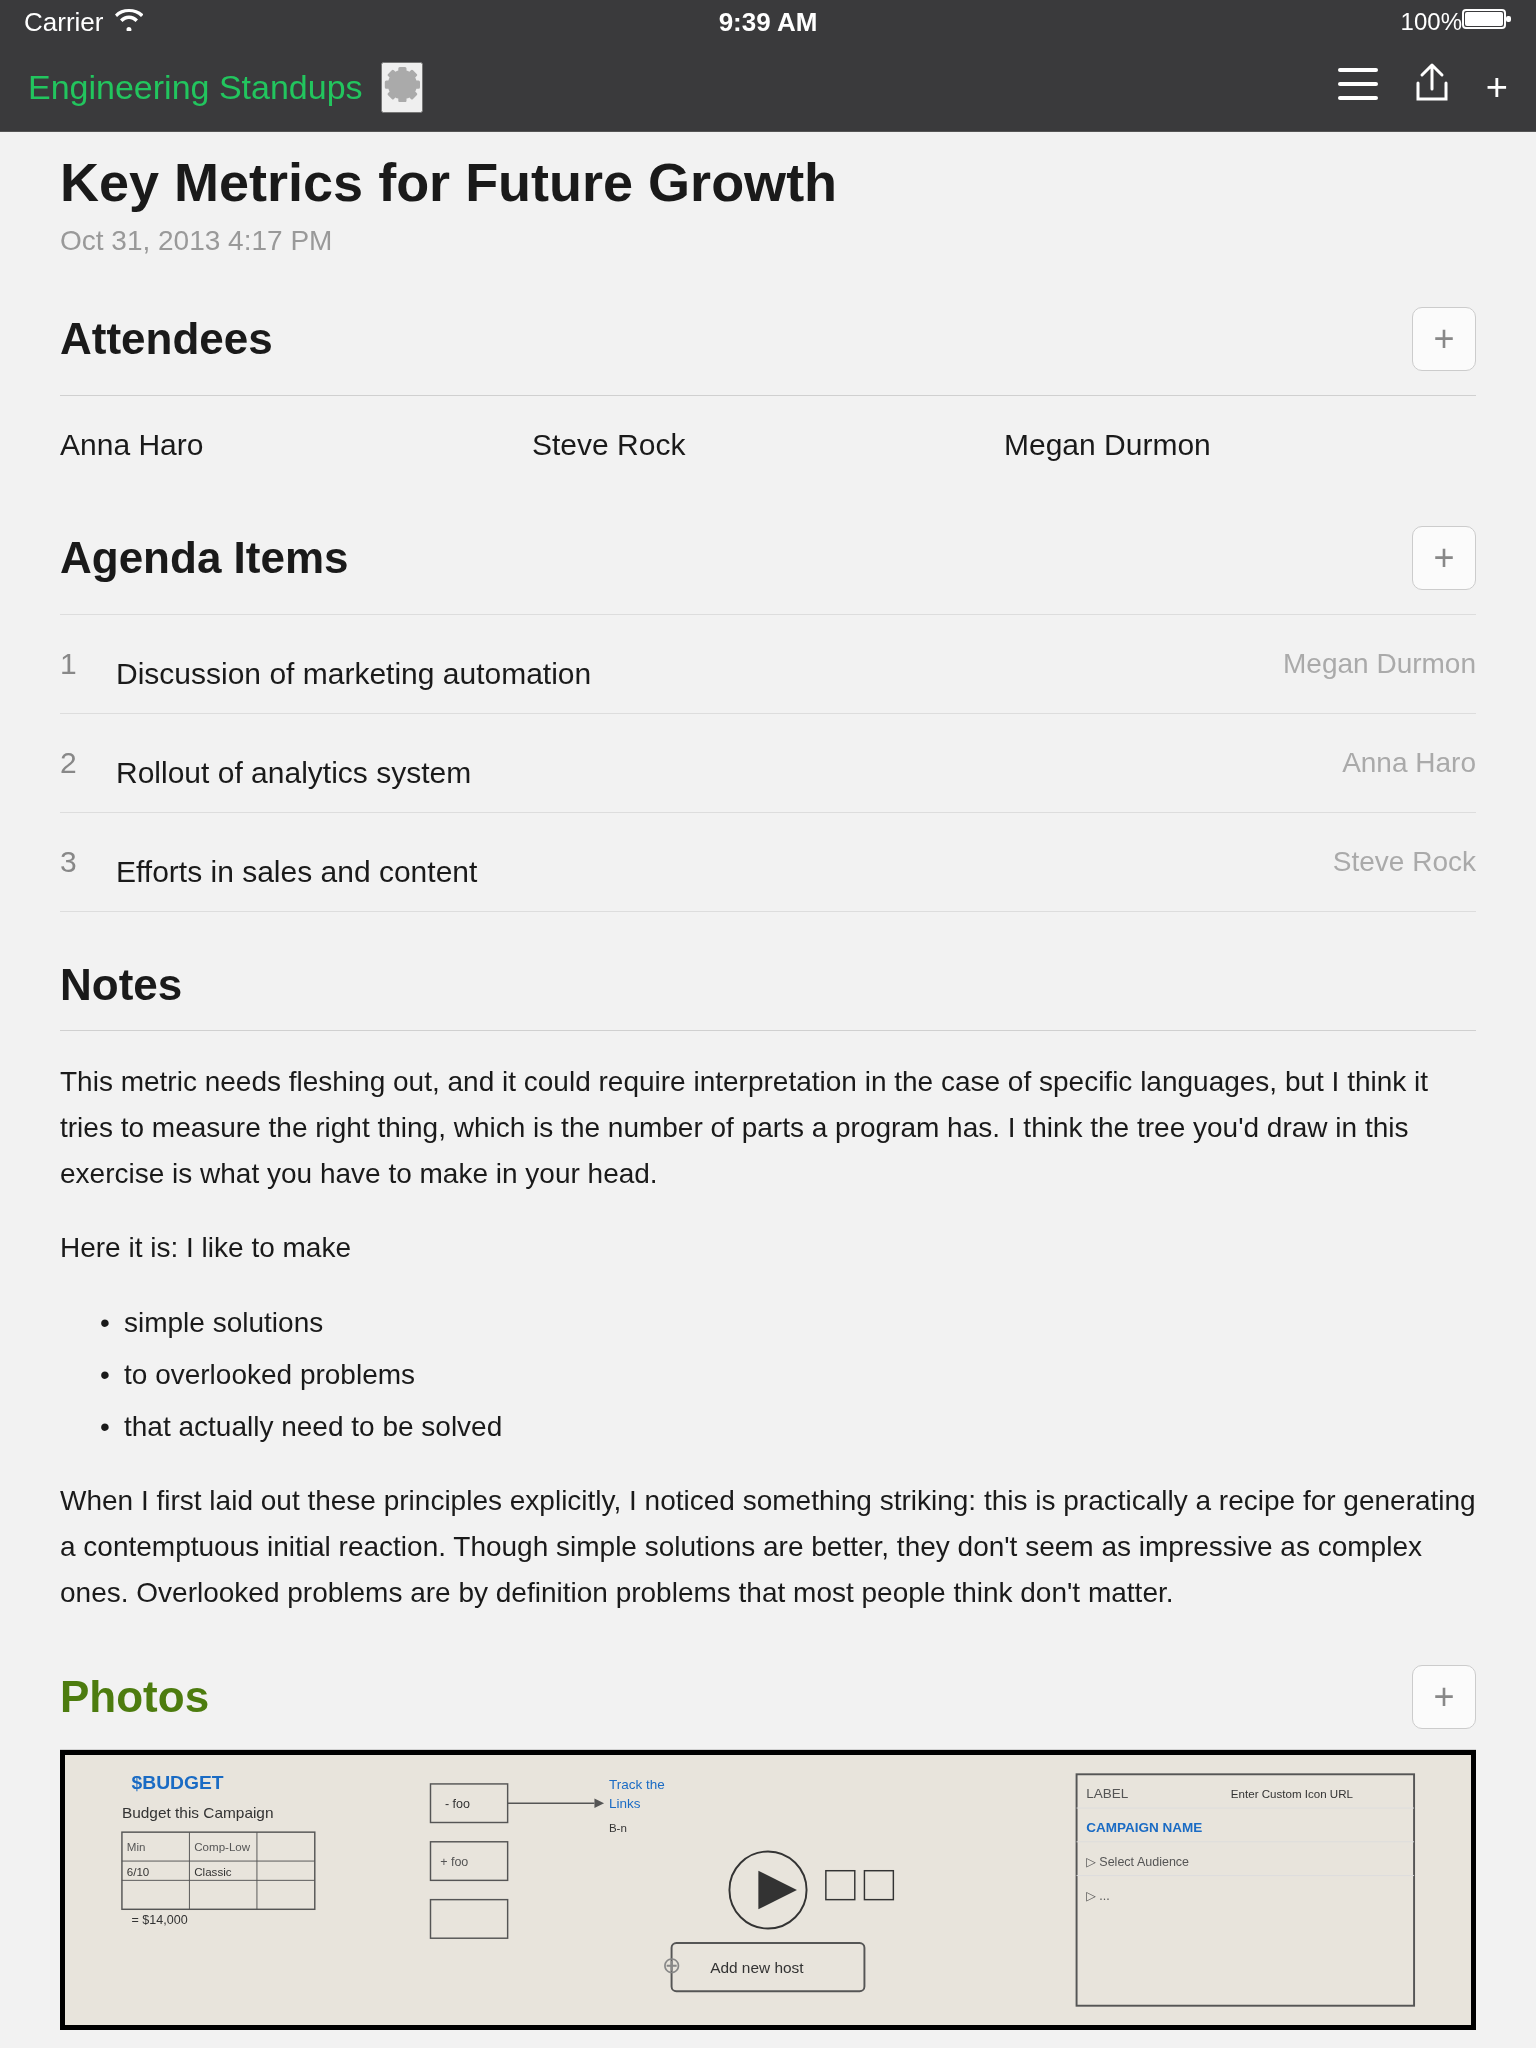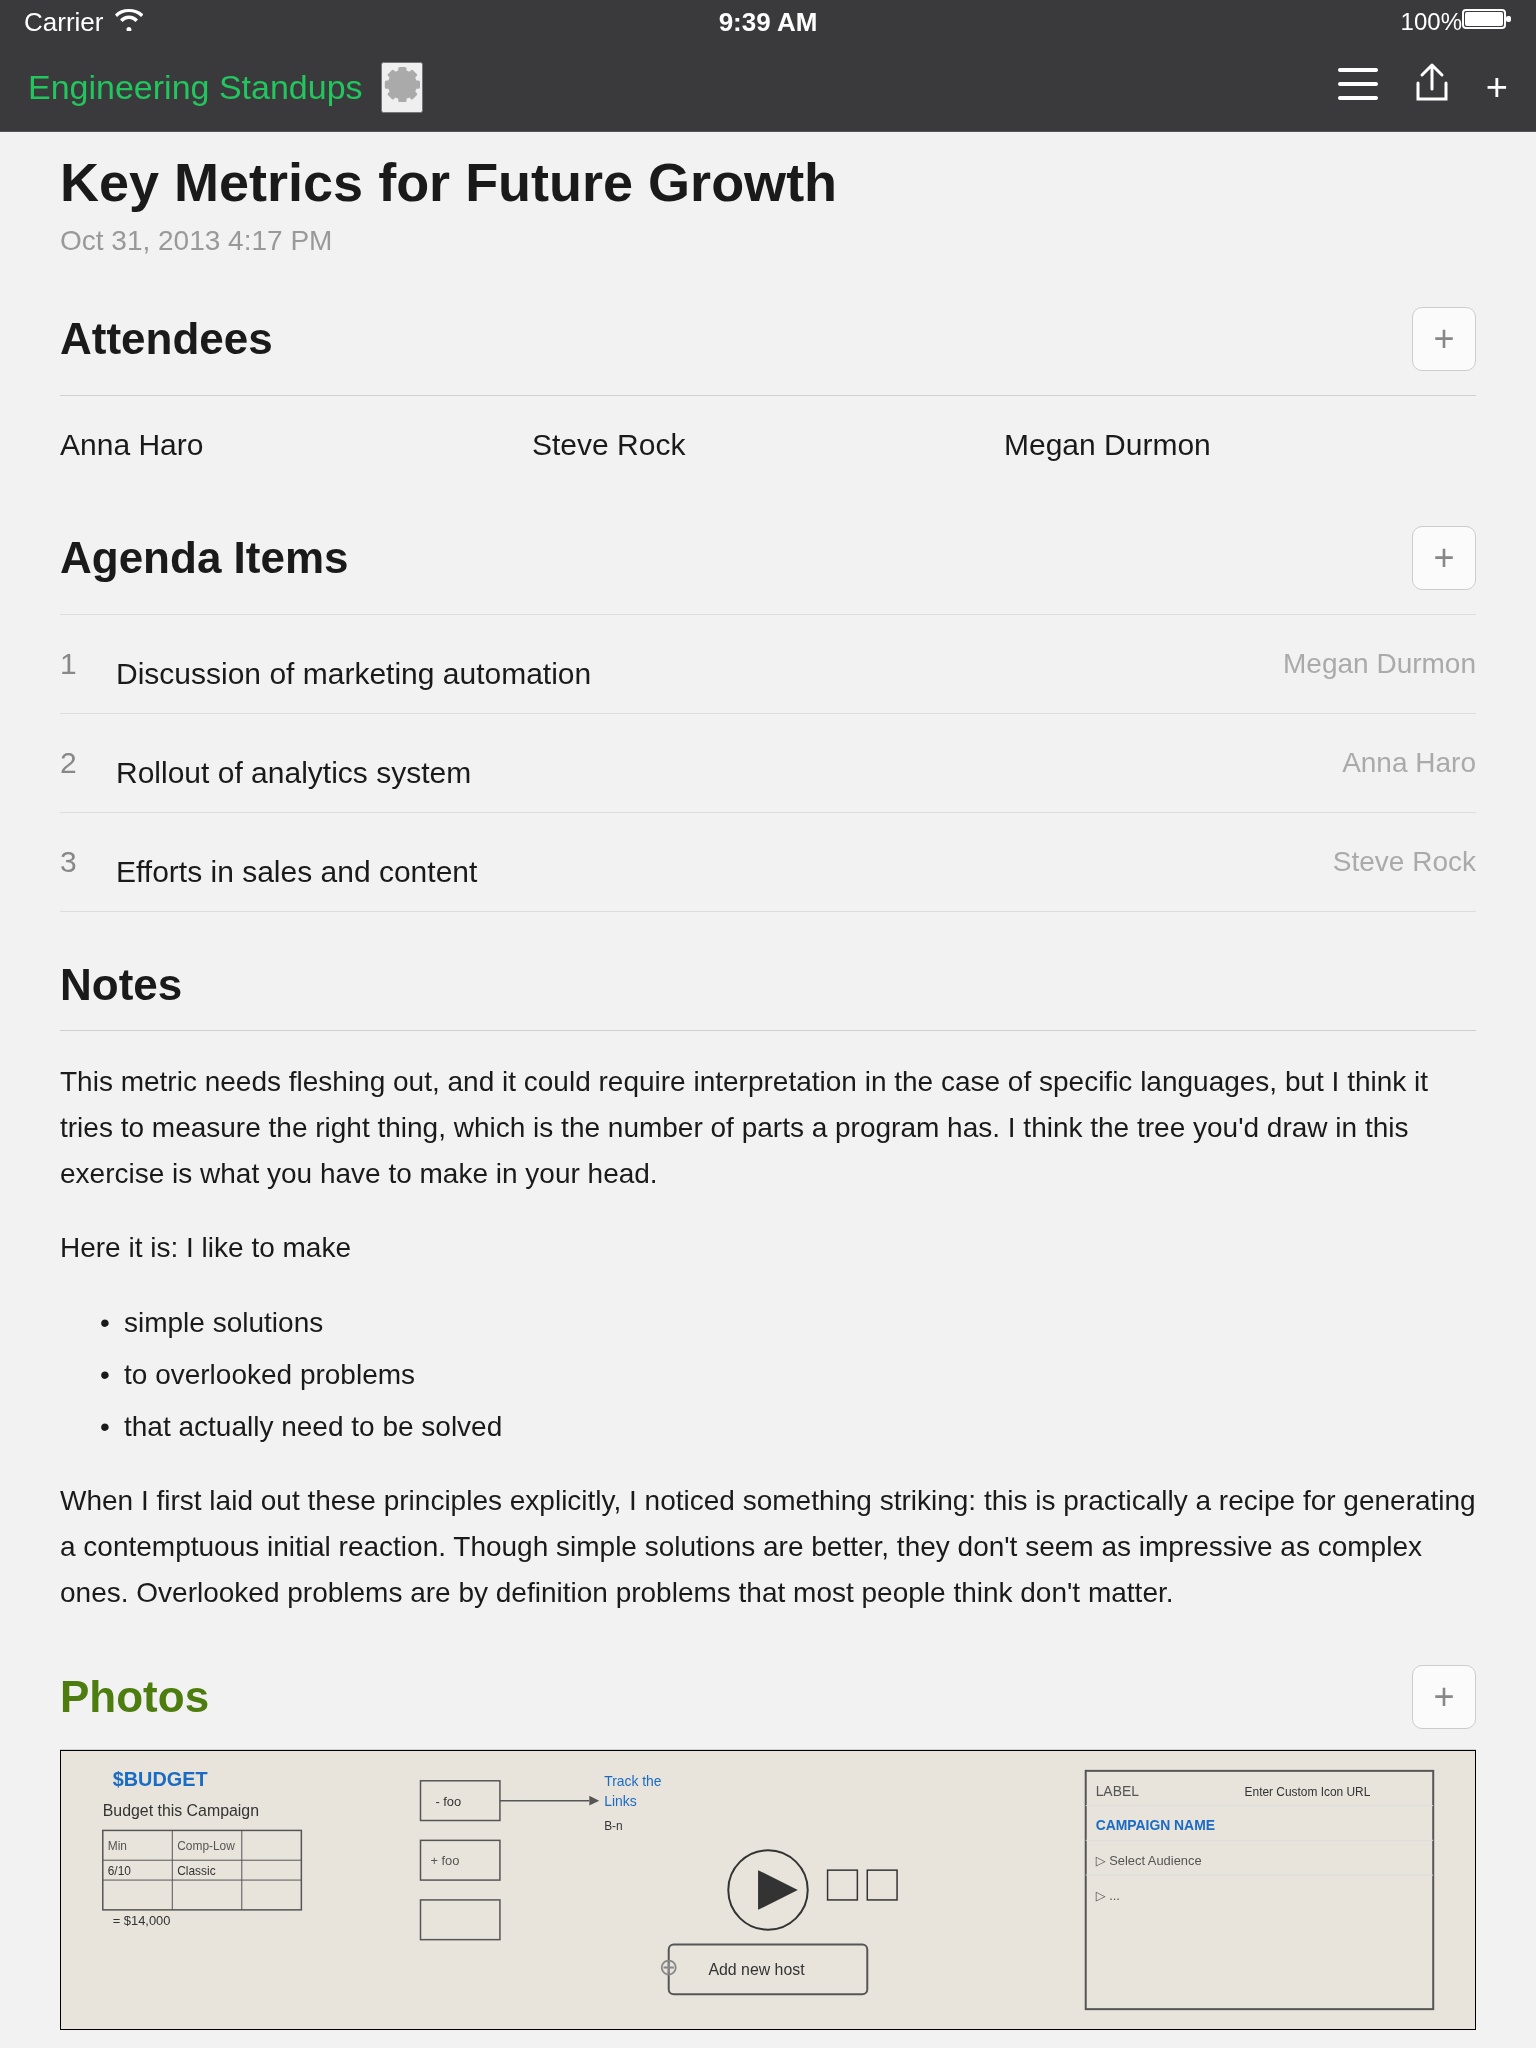--- a/index.html
+++ b/index.html
@@ -246,21 +246,21 @@
       height: 1px;
       background: #d0d0d0;
       margin-bottom: 0;
     }
 
     
     .photo-placeholder {
       width: 100%;
       height: 280px;
       background: #e0ddd8;
-      border: 1px solid #000000;
+      border: 5px solid #000000;
       display: flex;
       align-items: center;
       justify-content: center;
       overflow: hidden;
       position: relative;
     }
 
     
     .whiteboard-svg {
       width: 100%;

